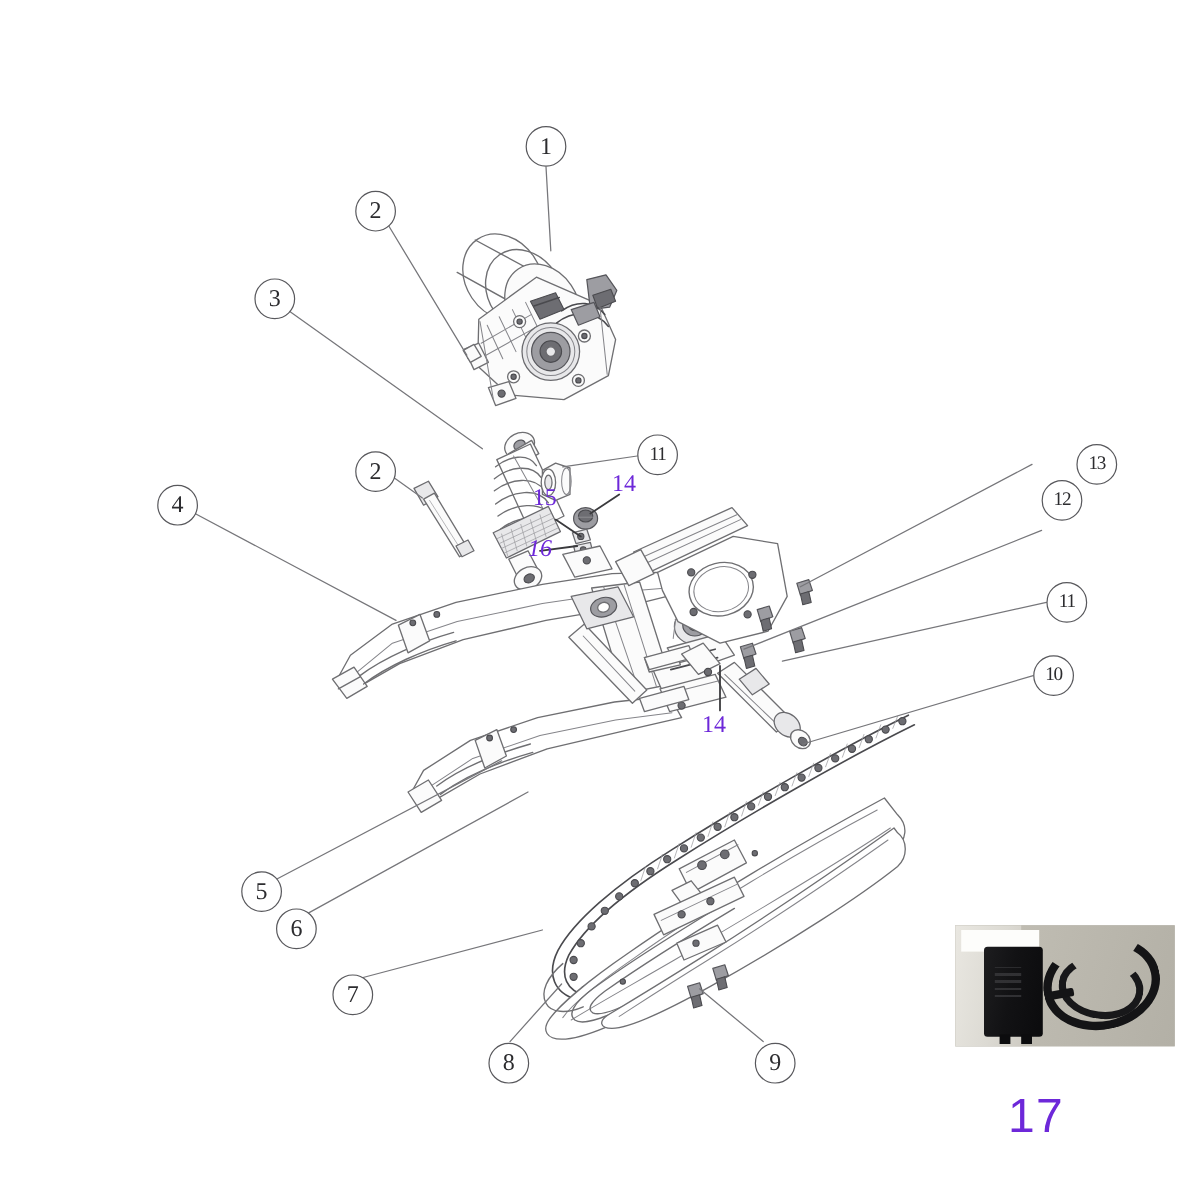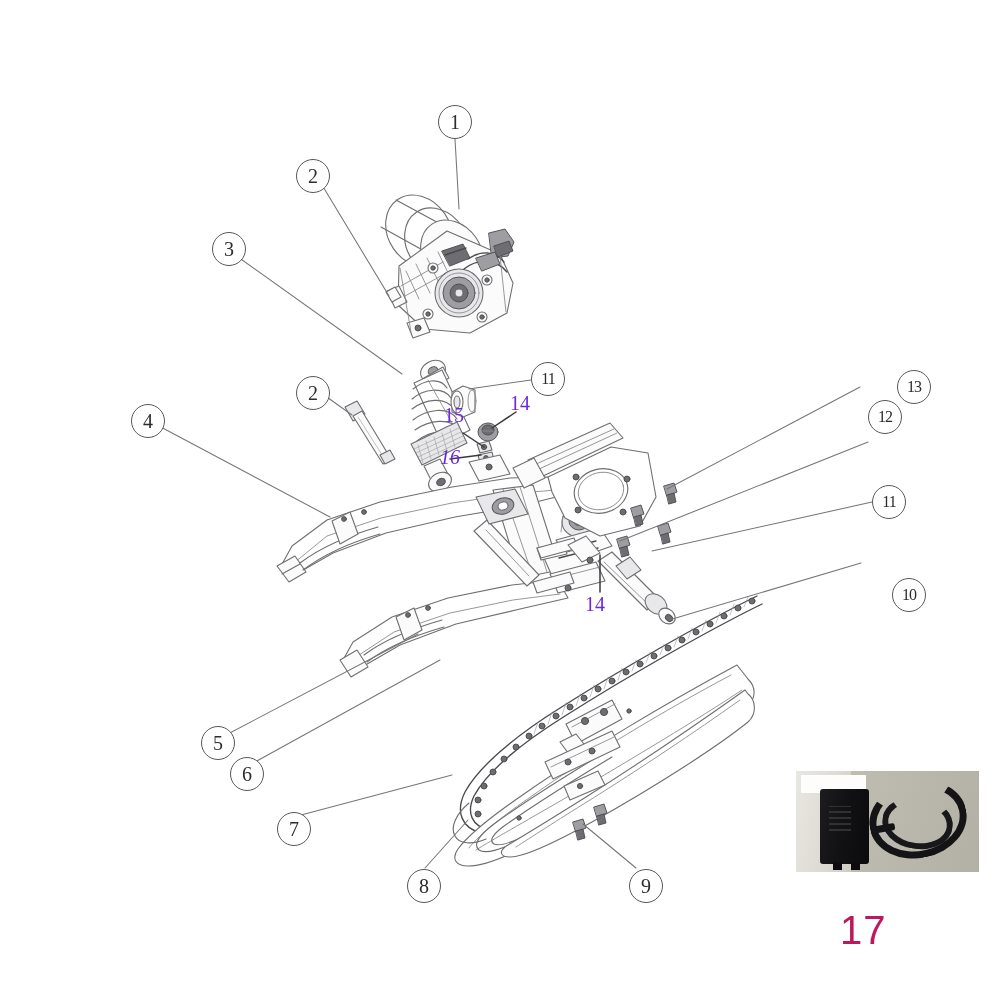--- a/index.html
+++ b/index.html
@@ -47,21 +47,21 @@
      border-radius:3px;}
   #photo .brick:after{content:"";position:absolute;left:18%;top:22%;width:46%;height:34%;
      background:repeating-linear-gradient(0deg,#3b3b3e 0px,#3b3b3e 2px,transparent 2px,transparent 6px);
      opacity:.75;}
   #photo .prong{position:absolute;left:20%;top:90%;width:5%;height:8%;background:#0c0c0e;}
   #photo .prong2{position:absolute;left:30%;top:90%;width:5%;height:8%;background:#0c0c0e;}
   #photo .cord{position:absolute;border:7px solid #111113;border-radius:50%;background:transparent;}
   #photo .plugtip{position:absolute;background:#141416;border-radius:2px;}
 
   #pagenum{position:absolute;font-family:"Liberation Sans", sans-serif;
-     font-size:40px;color:#be185d;letter-spacing:1px;}
+     font-size:40px;color:#6d28d9;letter-spacing:1px;}
 </style>
 </head>
 <body>
 
 <div id="stage">
 
   <svg class="layer" viewBox="0 0 1000 1000">
 
     <g>
 
@@ -423,21 +423,21 @@
     </div>
 
   <div class="callout" style="left:407px;top:869px;">
     <span>8</span>
     </div>
 
   <div class="callout" style="left:629px;top:869px;">
     <span>9</span>
     </div>
 
-  <div class="callout wide" style="left:892px;top:546px;margin-top:32px;">
+  <div class="callout wide" style="left:861px;top:546px;">
     <span>10</span>
     </div>
 
   <div class="callout wide" style="left:872px;top:485px;">
     <span>11</span>
     </div>
 
   <div class="callout wide" style="left:868px;top:400px;">
     <span>12</span>
     </div>

